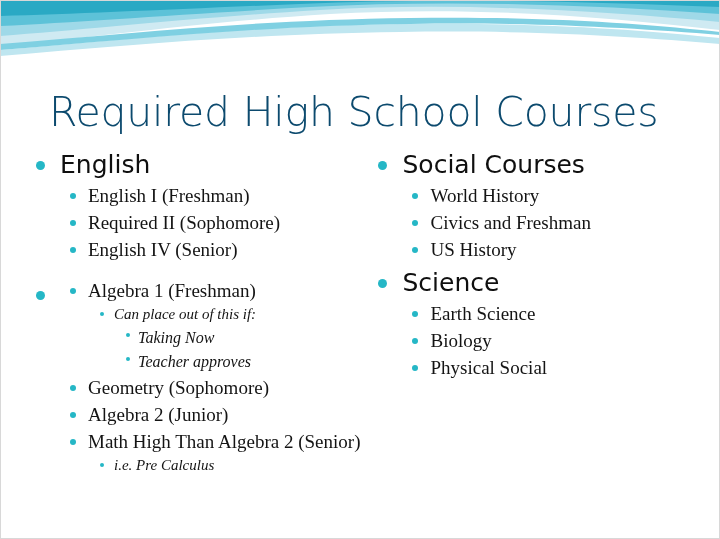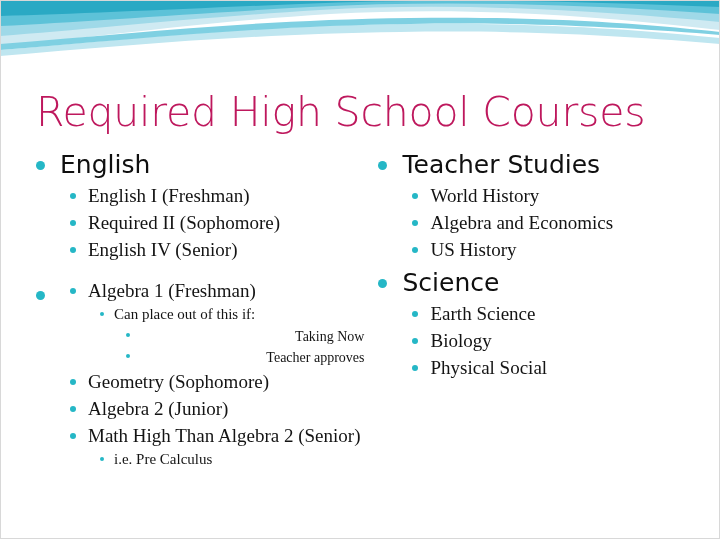--- a/index.html
+++ b/index.html
@@ -31,26 +31,26 @@
   }
   .banner {
     position: absolute;
     left: 0; top: 0;
     width: 720px;
     height: 56px;
     overflow: hidden;
   }
   .title {
     position: absolute;
-    left: 36px;
+    left: 49px;
     top: 88px;
     font-family: "DejaVu Sans", sans-serif;
     font-weight: 300;
     font-size: 41px;
-    color: #be185d;
+    color: #0c4a6e;
     letter-spacing: -0.2px;
     white-space: nowrap;
   }
   .columns {
     position: absolute;
     left: 0;
     top: 148px;
     width: 705px;
     display: flex;
   }
@@ -114,38 +114,38 @@
     background: #25b7c6;
   }
   
   .lvl3 > li {
     font-family: "Liberation Serif", serif;
     font-size: 15px;
     color: #141414;
     padding-left: 26px;
     margin-bottom: 0px;
     line-height: 1.45;
+    font-style: italic;
   }
   .lvl3 > li > .bullet {
     position: absolute;
     left: 12px;
     top: 8px;
     width: 4px;
     height: 4px;
     border-radius: 50%;
     background: #25b7c6;
   }
   
   .lvl4 > li {
     font-family: "Liberation Serif", serif;
-    font-size: 14px;
+    font-size: 16px;
     color: #141414;
     padding-left: 24px;
     line-height: 1.5;
-    text-align: right;
   }
   .lvl4 > li > .bullet {
     position: absolute;
     left: 12px;
     top: 7px;
     width: 4px;
     height: 4px;
     border-radius: 50%;
     background: #25b7c6;
   }
@@ -235,29 +235,29 @@
             </li>
           </ul>
         </li>
       </ul>
     </div>
 
     <div class="col-right">
       <ul class="lvl1">
         <li>
           <span class="bullet"></span>
-          <span>Teacher Studies</span>
+          <span>Social Courses</span>
           <ul class="lvl2">
             <li>
               <span class="bullet"></span>
               <span>World History</span>
             </li>
             <li>
               <span class="bullet"></span>
-              <span>Algebra and Economics</span>
+              <span>Civics and Freshman</span>
             </li>
             <li>
               <span class="bullet"></span>
               <span>US History</span>
             </li>
           </ul>
         </li>
 
         <li style="">
           <span class="bullet"></span>

